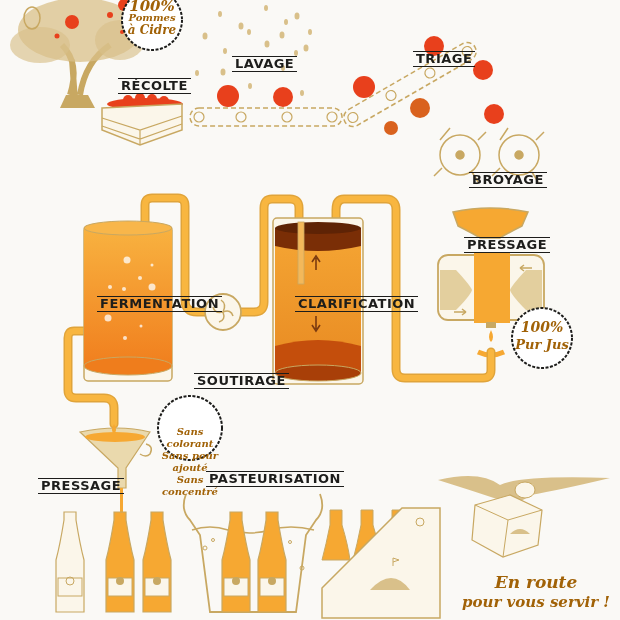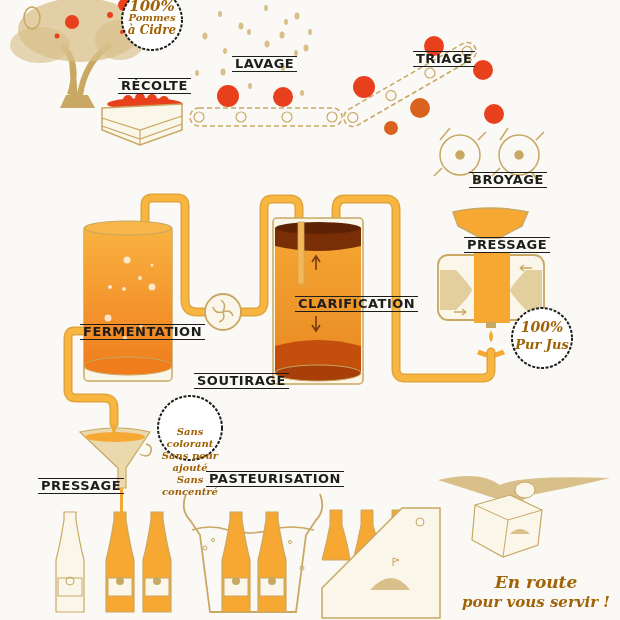--- a/index.html
+++ b/index.html
@@ -257,21 +257,21 @@
   <div>Sans colorant</div>
   <div>Sans pour ajouté</div>
   <div>Sans concentré</div>
 </div>
 
 <div class="step-label" style="left:118px; top:78px;">RÉCOLTE</div>
 <div class="step-label" style="left:232px; top:56px;">LAVAGE</div>
 <div class="step-label" style="left:369px; top:51px;margin-left:44px;">TRIAGE</div>
 <div class="step-label" style="left:469px; top:172px;">BROYAGE</div>
 <div class="step-label" style="left:464px; top:237px;">PRESSAGE</div>
-<div class="step-label" style="left:80px; top:296px;margin-top:28px;">FERMENTATION</div>
+<div class="step-label" style="left:97px; top:296px;">FERMENTATION</div>
 <div class="step-label" style="left:194px; top:341px;margin-top:32px;">SOUTIRAGE</div>
 <div class="step-label" style="left:295px; top:296px;">CLARIFICATION</div>
 <div class="step-label" style="left:38px; top:478px;">PRESSAGE</div>
 <div class="step-label" style="left:206px; top:471px;">PASTEURISATION</div>
 
 <div class="script" style="left:446px; top:572px; width:180px; line-height:20px;">
   <div style="font-size:17px;">En route</div>
   <div style="font-size:15px;">pour vous servir !</div>
 </div>
 

